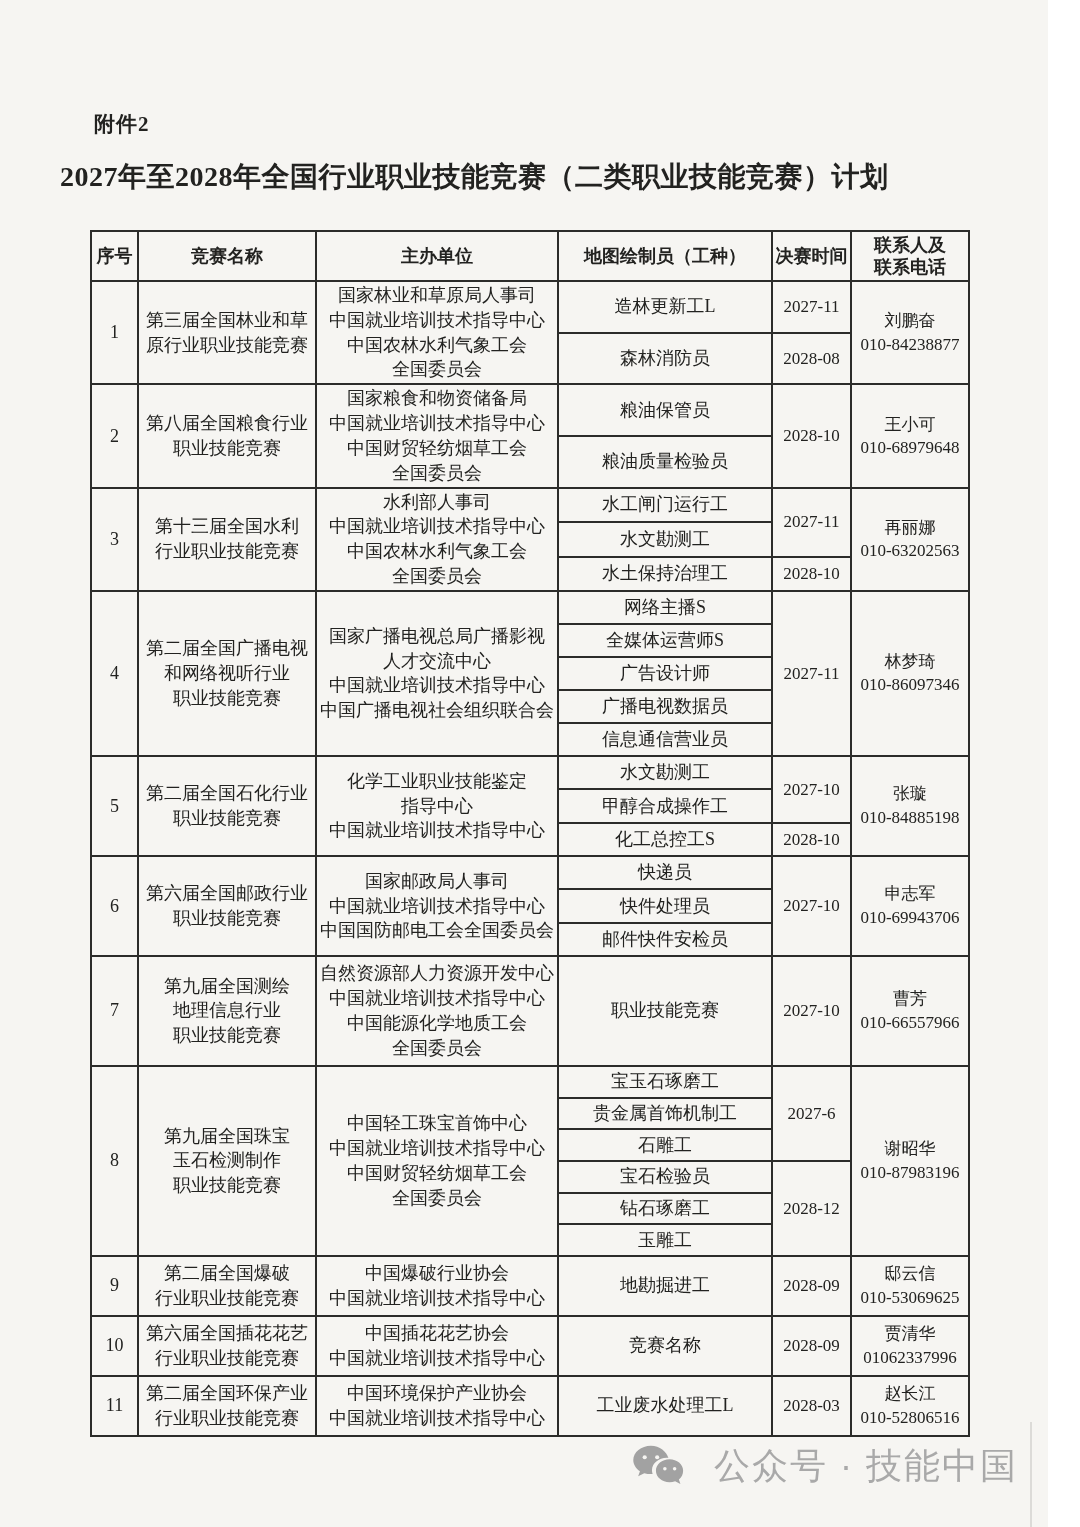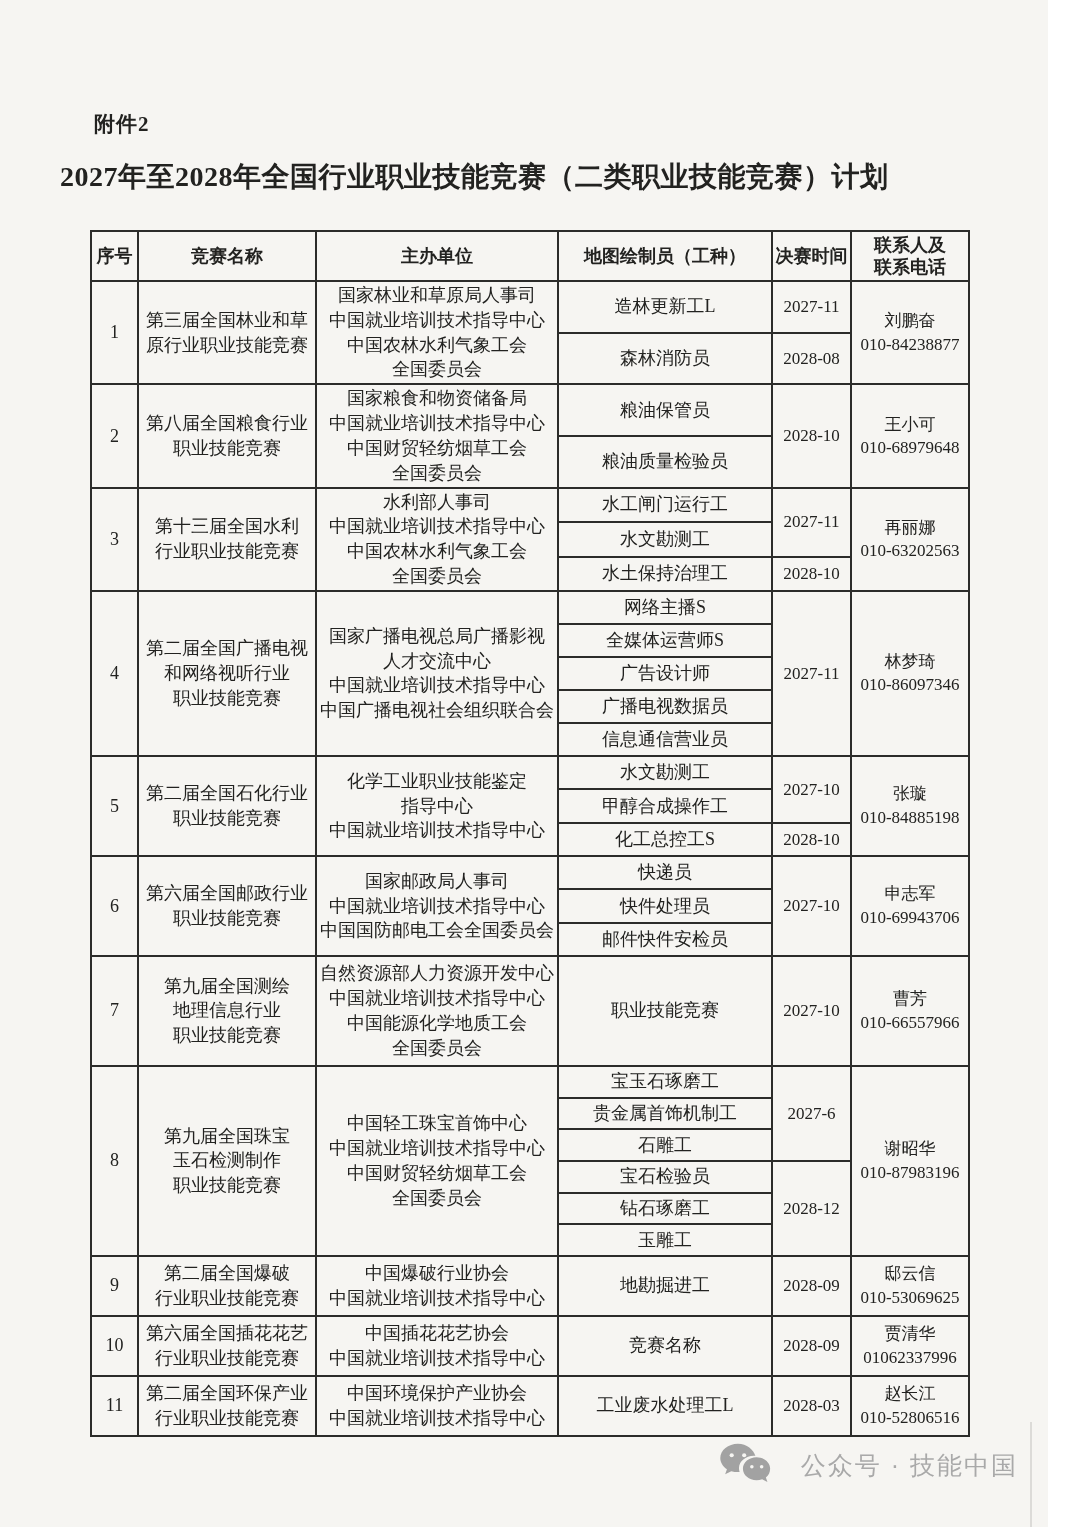--- a/index.html
+++ b/index.html
@@ -65,21 +65,21 @@
     position: absolute;
     top: 1442px;
     right: 30px;
     display: flex;
     align-items: center;
     gap: 15px;
   }
   .footer svg { width: 54px; height: 46px; display: block; }
   .footer-text {
     font-family: "Liberation Sans", "DejaVu Sans", sans-serif;
-    font-size: 25px;
+    font-size: 36px;
     letter-spacing: 2px;
     color: #a9a9a9;
     margin-left: 14px;
   }
   .scan-edge {
     position: absolute;
     right: 16px;
     top: 1422px;
     width: 2px;
     height: 105px;

